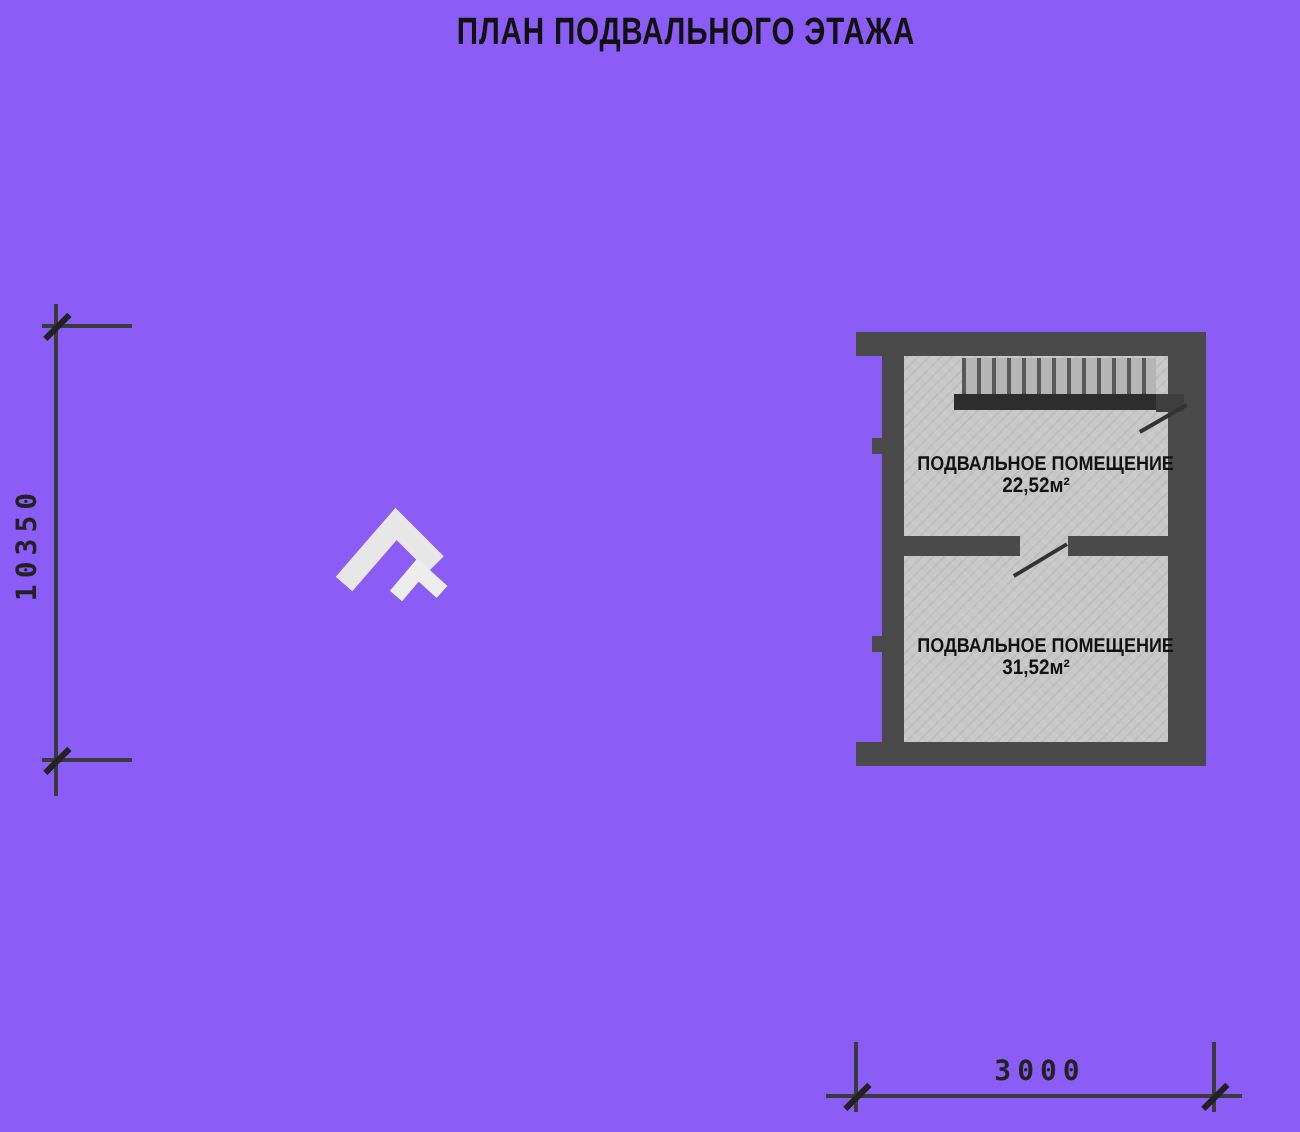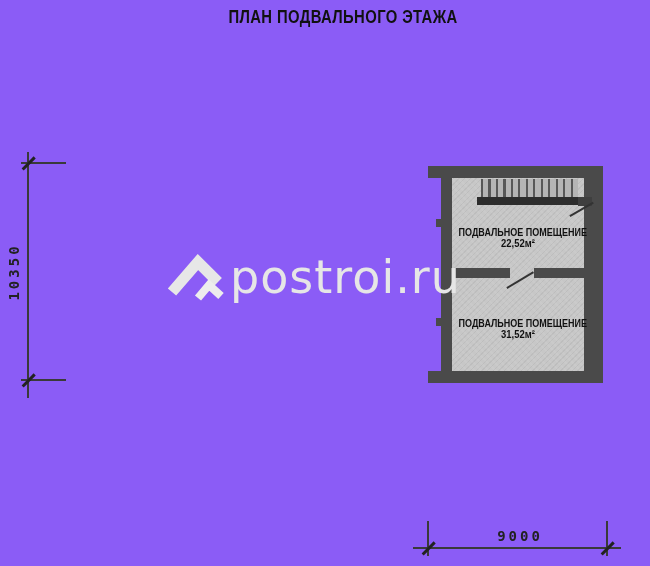--- a/index.html
+++ b/index.html
@@ -93,21 +93,21 @@
     <div class="dim-tick dim-left-tick-bottom"></div>
     <div class="dim-text dim-left-text">10350</div>
   </div>
 
   <div>
     <div class="dim-line dim-bottom-hline"></div>
     <div class="dim-line dim-bottom-ext-left"></div>
     <div class="dim-line dim-bottom-ext-right"></div>
     <div class="dim-tick dim-bottom-tick-left"></div>
     <div class="dim-tick dim-bottom-tick-right"></div>
-    <div class="dim-text dim-bottom-text">9000</div>
+    <div class="dim-text dim-bottom-text">3000</div>
   </div>
 
   <div>
     <div class="floor"></div>
     <div class="stair-treads"></div>
     <div class="stair-bar"></div>
     <div class="wall wall-top"></div>
     <div class="wall wall-bottom"></div>
     <div class="wall wall-left"></div>
     <div class="wall wall-right"></div>
@@ -128,15 +128,14 @@
       <div class="room-area">31,52м²</div>
     </div>
   </div>
 
   <div class="watermark-logo">
     <svg width="66" height="64" viewBox="0 0 66 64">
       <path d="M8 44 L34 14 L54 34" fill="none" stroke="#e7e7e7" stroke-width="11"></path>
       <path d="M34 50 L45 37 L57 48" fill="none" stroke="#ededed" stroke-width="8"></path>
     </svg>
   </div>
-  <div class="watermark-text">postroi.ru</div>
 
 </div>
 
 </body></html>

